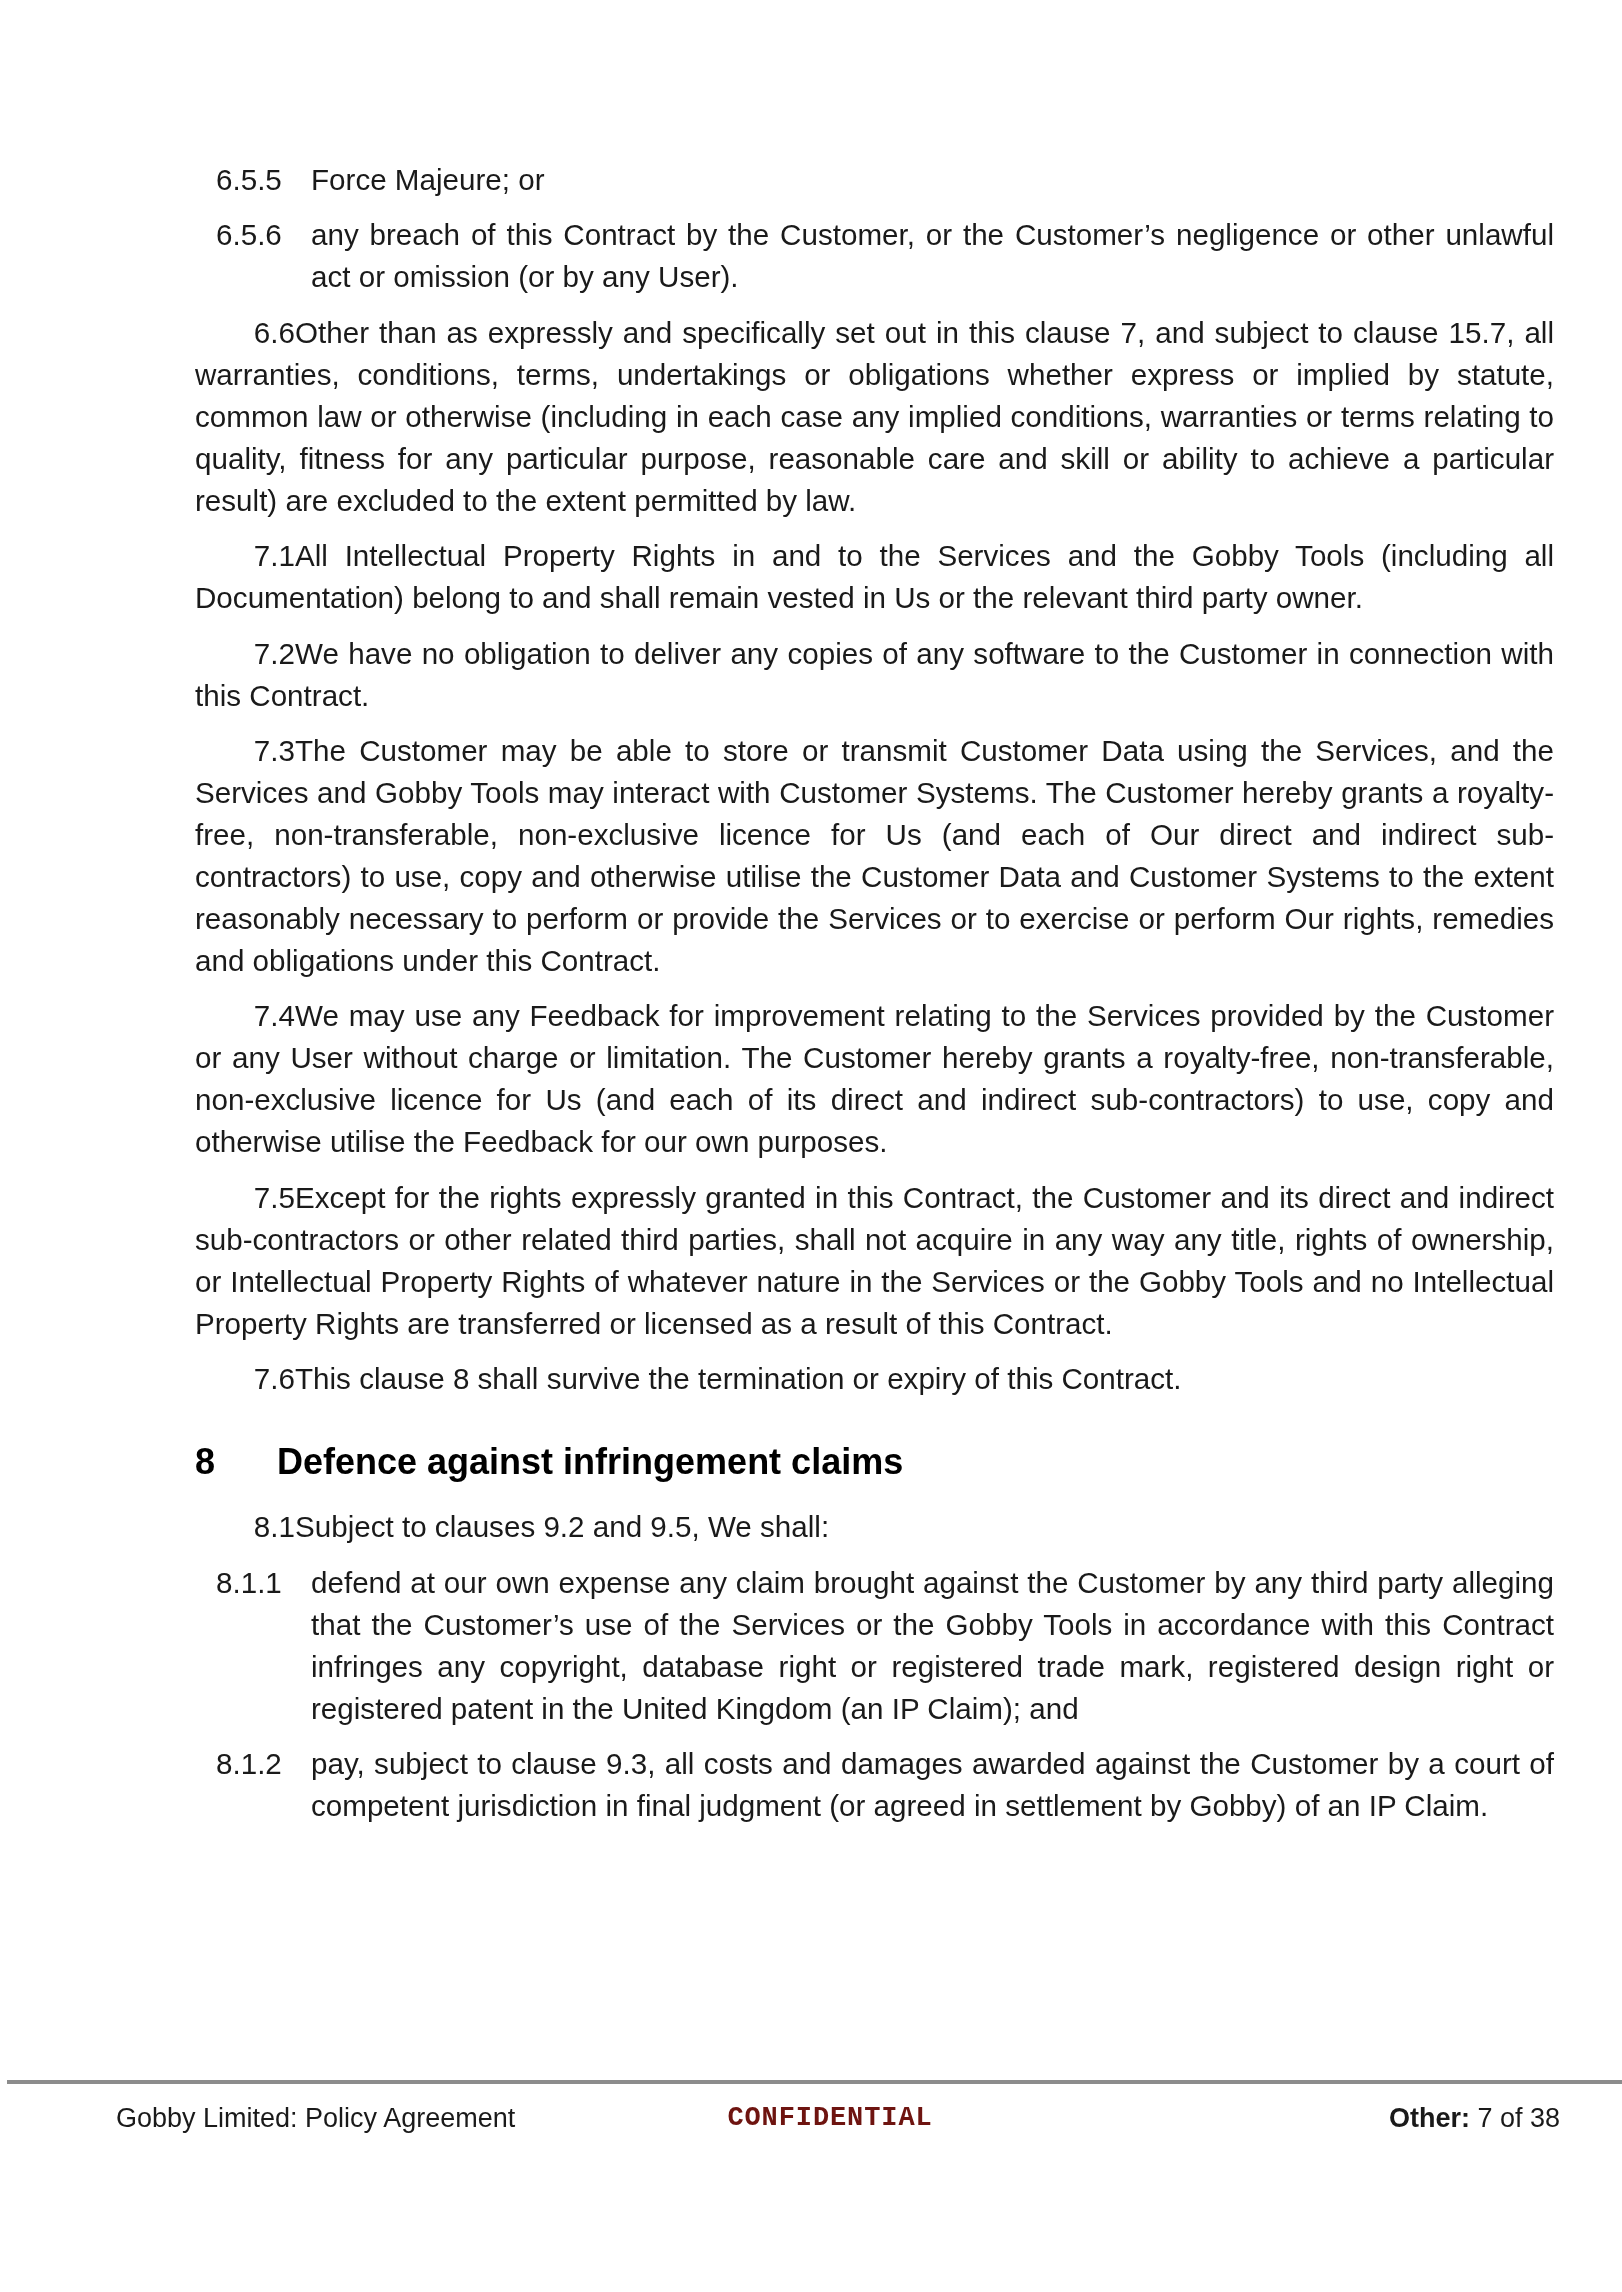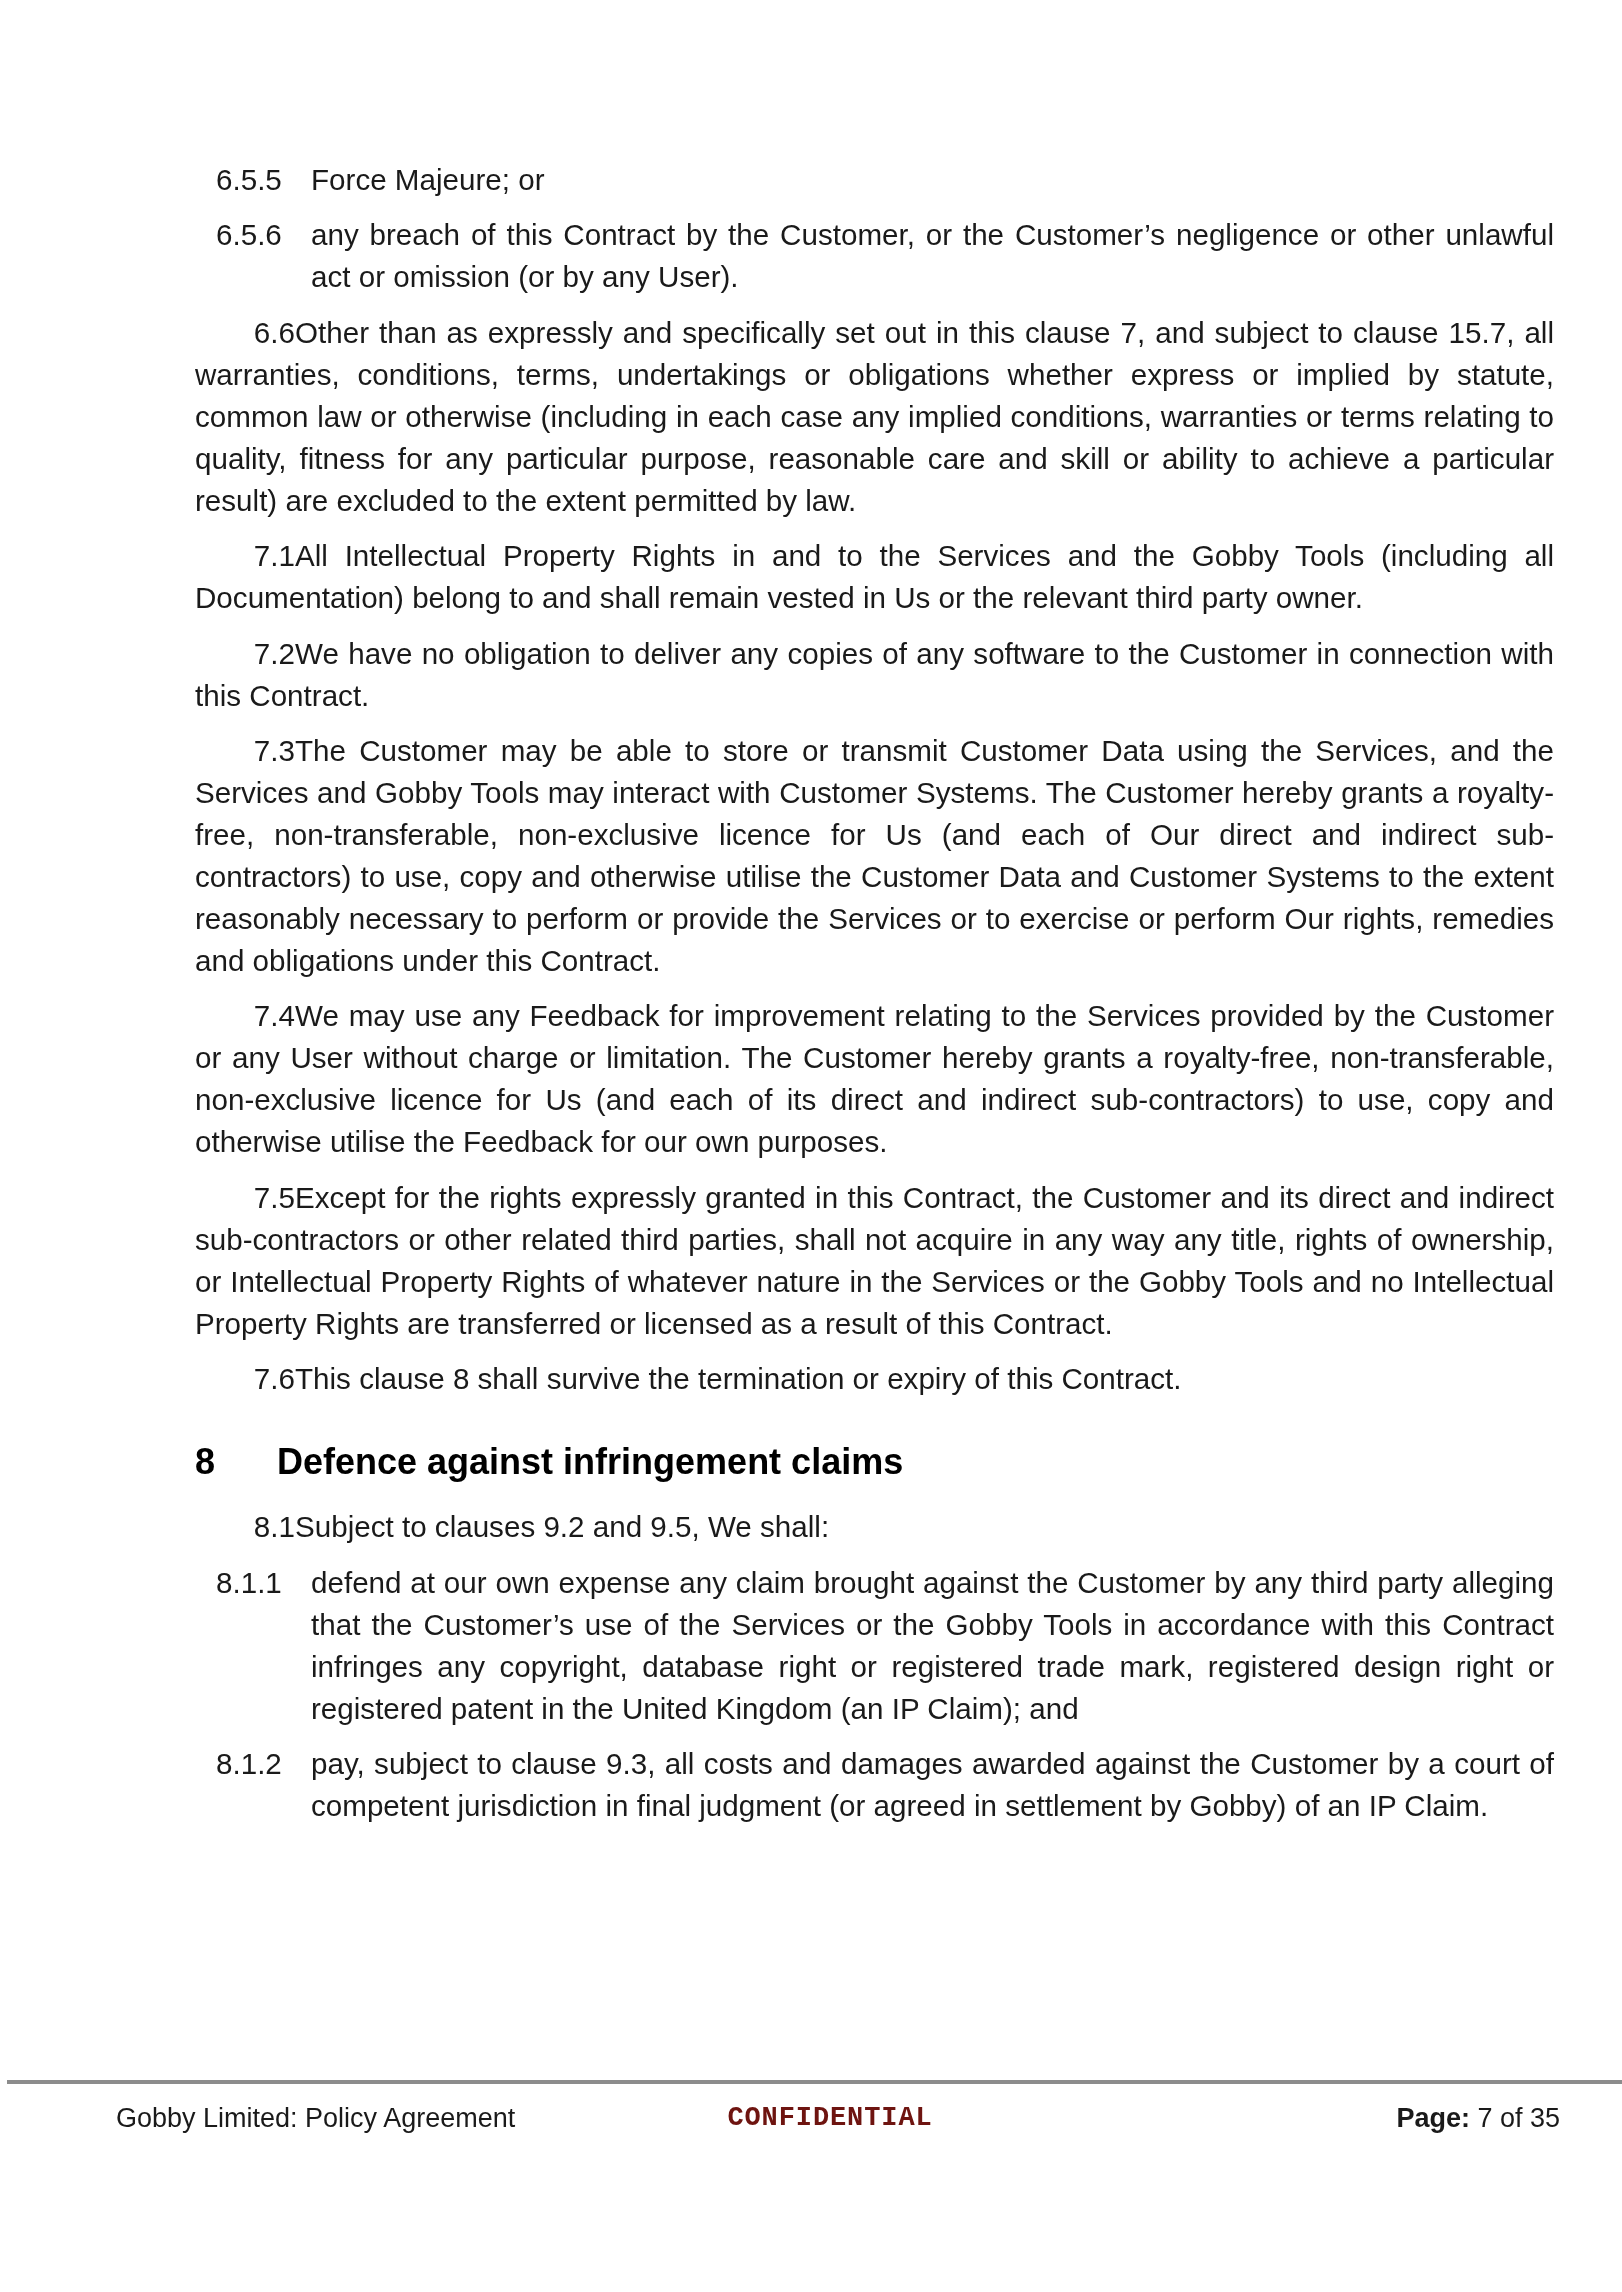--- a/index.html
+++ b/index.html
@@ -104,17 +104,17 @@
       <div class="item clause"><span class="num">8.1</span><span>Subject to clauses 9.2 and 9.5, We shall:</span></div>
       <div class="item sub"><span class="num">8.1.1</span><span>defend at our own expense any claim brought against the Customer by any third party alleging that the Customer’s use of the Services or the Gobby Tools in accordance with this Contract infringes any copyright, database right or registered trade mark, registered design right or registered patent in the United Kingdom (an IP Claim); and</span></div>
       <div class="item sub"><span class="num">8.1.2</span><span>pay, subject to clause 9.3, all costs and damages awarded against the Customer by a court of competent jurisdiction in final judgment (or agreed in settlement by Gobby) of an IP Claim.</span></div>
     </div>
 
   <div id="footer-rule"></div>
 
   <div id="footer">
     <span class="left">Gobby Limited: Policy Agreement</span>
     <span class="center" style="color: rgb(110, 20, 16);">CONFIDENTIAL</span>
-    <span class="right"><span class="label">Page:</span><span> 7 of 35</span></span>
+    <span class="right"><span class="label">Other:</span><span> 7 of 38</span></span>
   </div>
 
 </div>
 
 
 </body></html>

